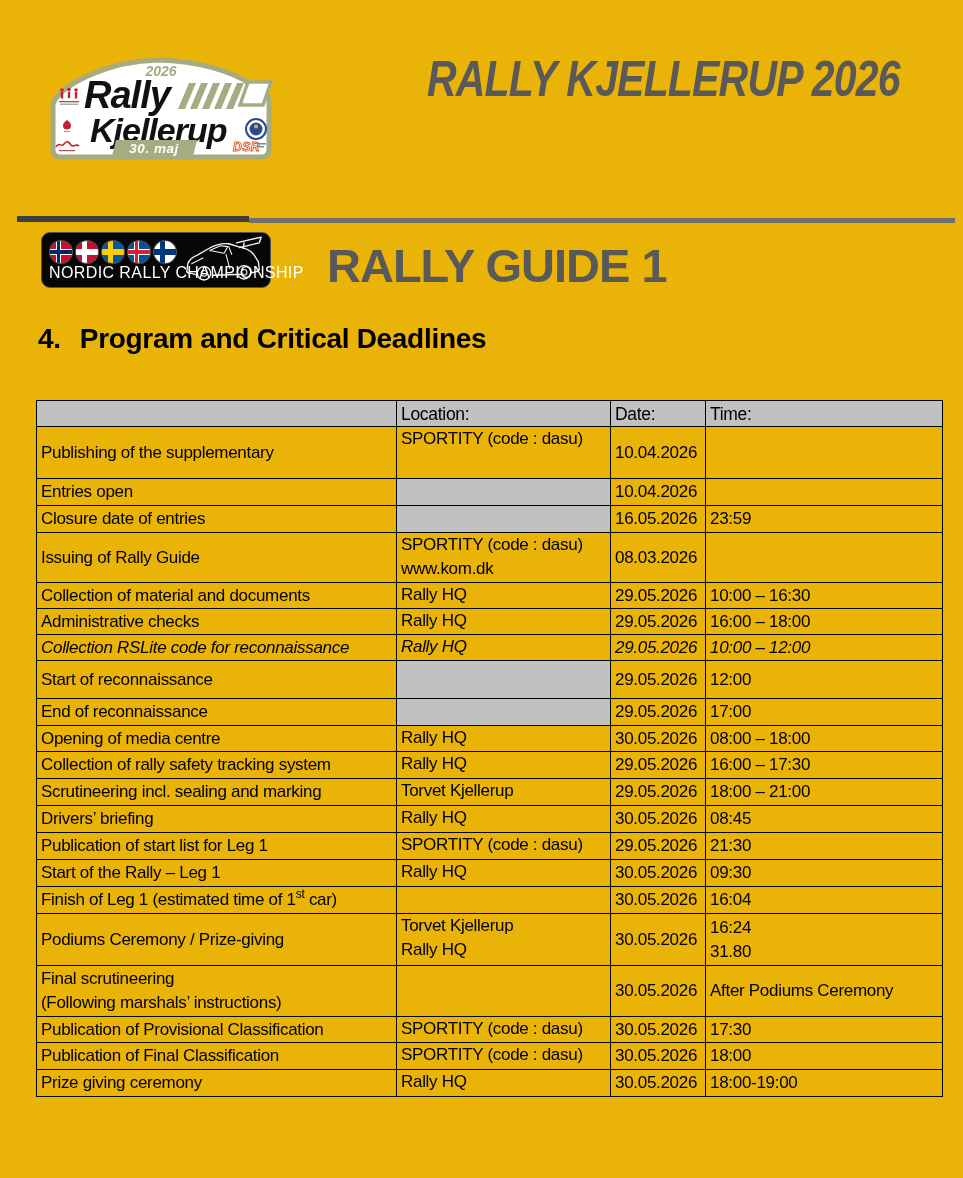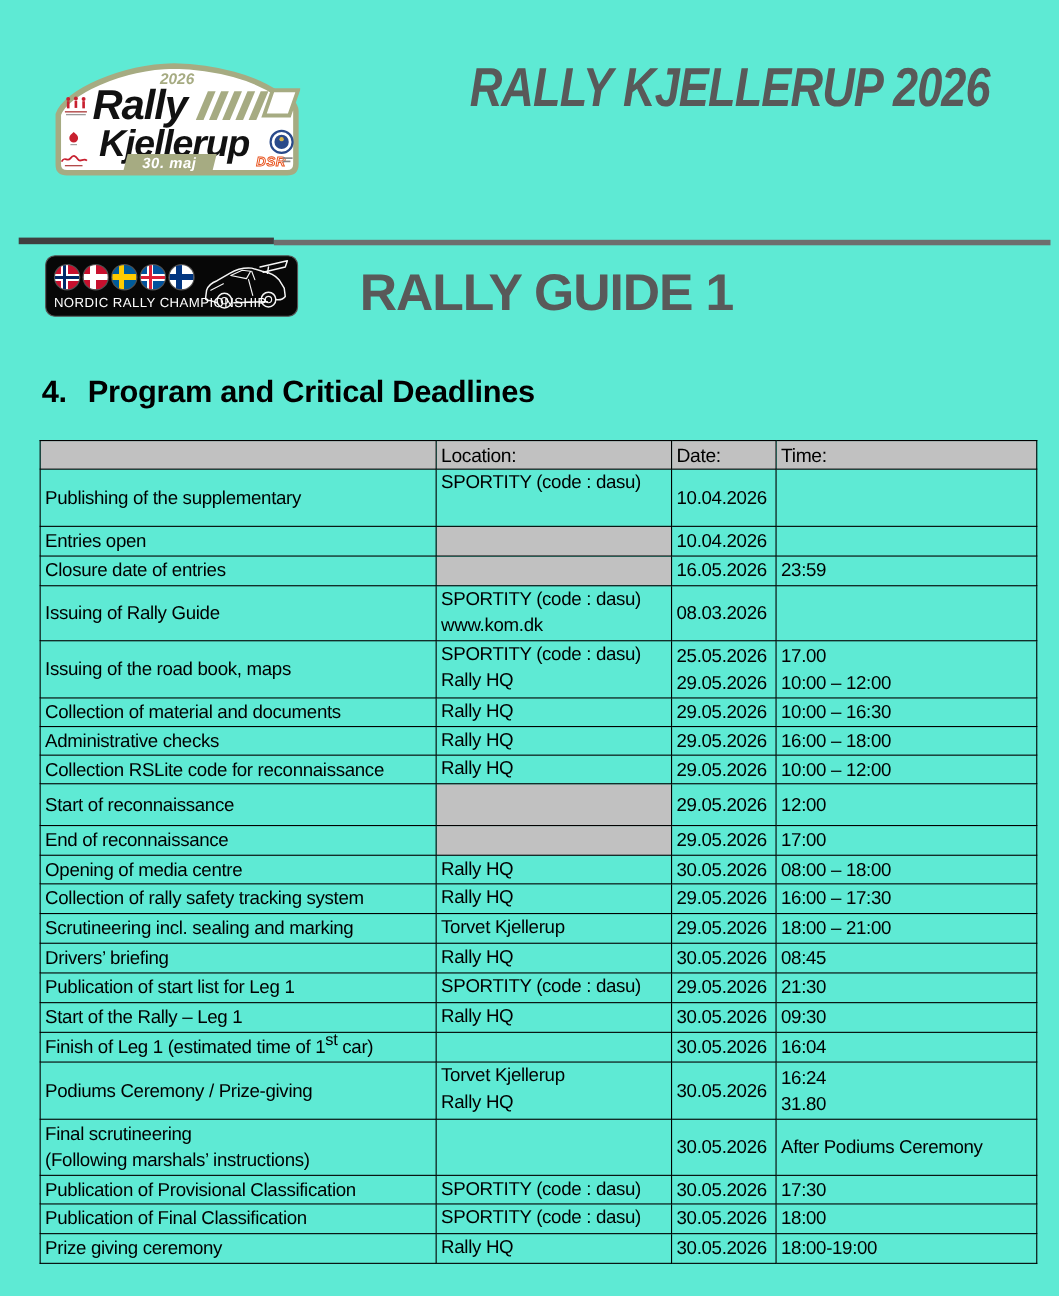--- a/index.html
+++ b/index.html
@@ -4,21 +4,21 @@
 <style>
   :root{
     --olive:#a6ab82;
     --title-gray:#595959;
     --cell-gray:#c1c1c1;
     --ink:#000;
   }
   *{box-sizing:border-box;}
   html,body{margin:0;padding:0;background:#fff;}
   body{font-family:"Liberation Sans", sans-serif;}
-  .page{position:relative;width:963px;height:1178px;background:#5eead4;overflow:hidden;}
+  .page{position:relative;width:963px;height:1178px;background:#eab308;overflow:hidden;}
 
   
   .plate{position:absolute;left:50px;top:56px;width:223px;height:106px;}
 
   
   .doc-title{
     position:absolute;left:427px;top:50px;margin:0;
     font-size:50px;font-weight:bold;font-style:italic;color:var(--title-gray);
     letter-spacing:-1px;white-space:nowrap;
     transform:scaleX(.82);transform-origin:left top;
@@ -47,32 +47,32 @@
     linear-gradient(to bottom,transparent 38%,#fecb00 38%,#fecb00 62%,transparent 62%),
     linear-gradient(to right,transparent 28%,#fecb00 28%,#fecb00 50%,transparent 50%);}
   .flag.is{background-color:#02529c;background-image:
     linear-gradient(to bottom,transparent 43%,#dc1e35 43%,#dc1e35 57%,transparent 57%),
     linear-gradient(to right,transparent 33%,#dc1e35 33%,#dc1e35 45%,transparent 45%),
     linear-gradient(to bottom,transparent 36%,#fff 36%,#fff 64%,transparent 64%),
     linear-gradient(to right,transparent 26%,#fff 26%,#fff 52%,transparent 52%);}
   .flag.fi{background-color:#fff;background-image:
     linear-gradient(to bottom,transparent 38%,#003580 38%,#003580 62%,transparent 62%),
     linear-gradient(to right,transparent 28%,#003580 28%,#003580 50%,transparent 50%);}
-  .badge-label{position:absolute;left:7px;bottom:5px;color:#fff;font-size:12px;letter-spacing:.4px;white-space:nowrap;}
+  .badge-label{position:absolute;left:7px;bottom:5px;color:#fff;font-size:16px;letter-spacing:.4px;white-space:nowrap;}
   .badge-car{position:absolute;right:4px;top:2px;}
 
   
   .guide-title{
     position:absolute;left:327px;top:238px;margin:0;
     font-size:47px;font-weight:bold;color:var(--title-gray);letter-spacing:-1px;white-space:nowrap;
   }
 
   
   .section-heading{
-    position:absolute;left:38px;top:340px;margin:0;
+    position:absolute;left:38px;top:323px;margin:0;
     font-size:28px;font-weight:bold;color:#000;letter-spacing:-.3px;
   }
   .section-heading .num{margin-right:19px;}
 
   
   table.deadlines{
     position:absolute;left:36px;top:400px;width:906px;
     border-collapse:collapse;table-layout:fixed;
     font-size:17px;letter-spacing:-.3px;color:var(--ink);
   }
@@ -80,21 +80,21 @@
     border:1px solid #000;padding:0 4px;line-height:24px;overflow:hidden;
   }
   table.deadlines th{
     background:var(--cell-gray);font-weight:normal;text-align:left;height:26px;font-size:17.5px;
   }
   td.item{vertical-align:middle;}
   td.loc{vertical-align:top;}
   td.date, td.time{vertical-align:middle;}
   td.shaded{background:var(--cell-gray);}
   td .b{font-weight:normal;}
-  sup{font-size:15px;line-height:0;}
+  sup{font-size:12px;line-height:0;}
 </style>
 </head>
 <body>
 
 <div class="page">
 
   <svg class="plate" viewBox="0 0 223 106">
     <path d="M 3 94 L 3 48 C 10 28, 60 5, 108 4 C 148 5, 182 15, 202 29 Q 219 36 219 45 L 219 93 Q 219 101 211 101 L 11 101 Q 3 101 3 94 Z" fill="#ffffff" stroke="#a6ab82" stroke-width="5" stroke-linejoin="round"></path>
     <text x="111" y="20" text-anchor="middle" font-size="14" font-weight="bold" font-style="italic" fill="#a6ab82">2026</text>
     <text x="34" y="52" font-size="38" font-weight="bold" font-style="italic" fill="#111" letter-spacing="-1">Rally</text>
@@ -227,35 +227,20 @@
           <td class="item">Issuing of Rally Guide</td>
           <td class="loc">
             <div class="b">SPORTITY (code : dasu)</div>
             <div>www.kom.dk</div>
           </td>
           <td class="date">
             <div>08.03.2026</div>
           </td>
           <td class="time"></td>
         </tr>
-        <tr style="height: 52px;">
-          <td class="item">Issuing of the road book, maps</td>
-          <td class="loc">
-            <div class="b">SPORTITY (code : dasu)</div>
-            <div>Rally HQ</div>
-          </td>
-          <td class="date">
-            <div>25.05.2026</div>
-            <div>29.05.2026</div>
-          </td>
-          <td class="time">
-            <div>17.00</div>
-            <div>10:00 – 12:00</div>
-          </td>
-        </tr>
         <tr style="height: 26px;">
           <td class="item">Collection of material and documents</td>
           <td class="loc">
             <div>Rally HQ</div>
           </td>
           <td class="date">
             <div>29.05.2026</div>
           </td>
           <td class="time">
             <div>10:00 – 16:30</div>
@@ -266,21 +251,21 @@
           <td class="loc">
             <div>Rally HQ</div>
           </td>
           <td class="date">
             <div>29.05.2026</div>
           </td>
           <td class="time">
             <div>16:00 – 18:00</div>
           </td>
         </tr>
-        <tr style="height: 26px;">
+        <tr style="height: 26px; font-style: italic;">
           <td class="item">Collection RSLite code for reconnaissance</td>
           <td class="loc">
             <div>Rally HQ</div>
           </td>
           <td class="date">
             <div>29.05.2026</div>
           </td>
           <td class="time">
             <div>10:00 – 12:00</div>
           </td>

